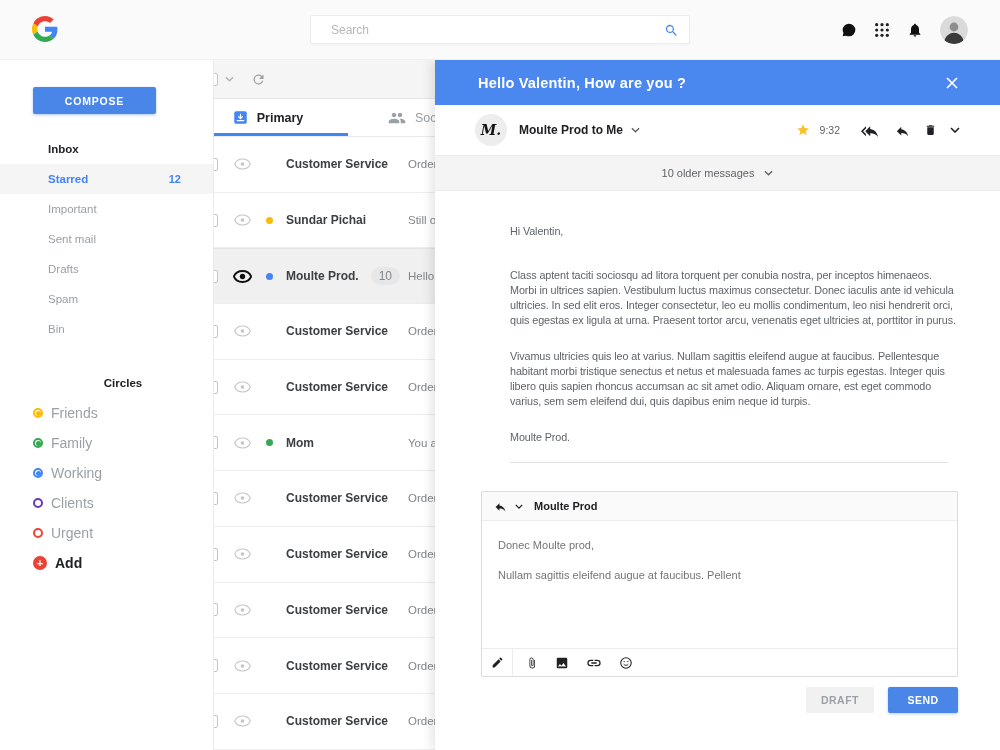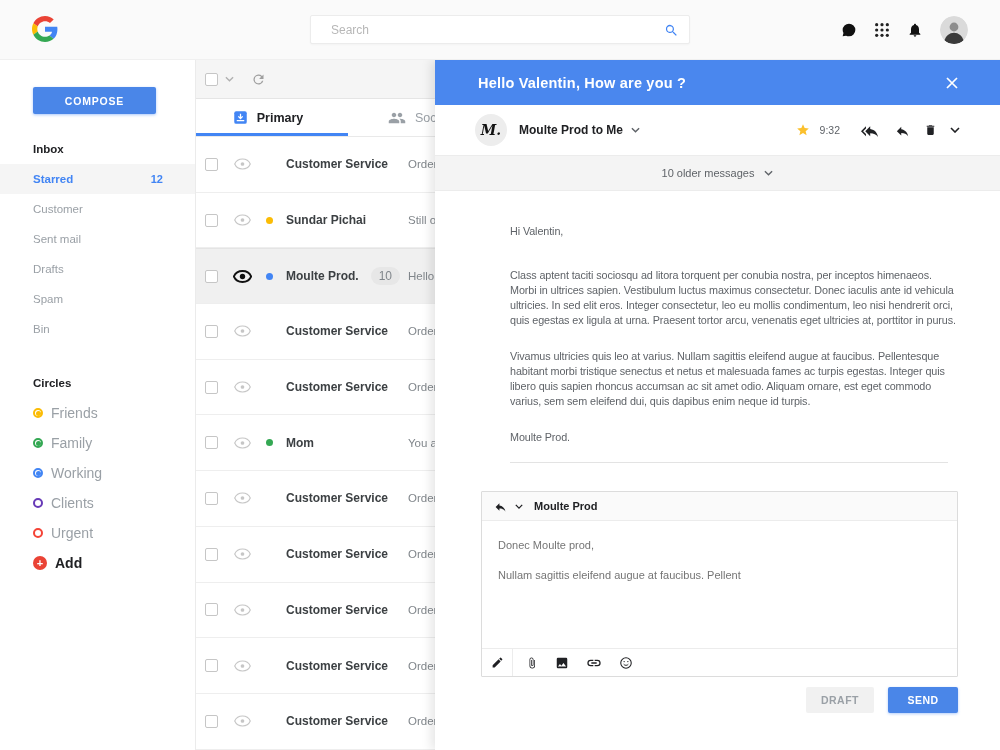--- a/index.html
+++ b/index.html
@@ -20,35 +20,35 @@
   .searchbox input { position:absolute; inset:0; border:0; outline:0; background:transparent;
     padding:0 34px 0 20px; font-size:12px; color:#5f6368; font-family:inherit; }
   .searchbox input::placeholder { color:#b7b7b7; }
   .search-ic { position:absolute; right:10px; top:7px; }
   .topbar-right { position:absolute; right:32px; top:0; height:60px;
     display:flex; align-items:center; gap:17px; }
   .tb-ic { display:flex; align-items:center; justify-content:center; cursor:pointer; }
   .avatar-top { width:28px; height:28px; border-radius:50%; overflow:hidden; }
 
   
-  .sidebar { position:absolute; left:0; top:60px; bottom:0; width:196px;
+  .sidebar { position:absolute; left:0; top:60px; bottom:0; width:214px;
     background:#fff; border-right:1px solid #ebebeb; z-index:2; }
   .compose-btn { display:block; margin:27px 0 0 33px; width:123px; height:27px;
     background:#4a86e8; border:0; border-radius:2px; color:#fff;
     font-family:inherit; font-size:10.5px; font-weight:700; letter-spacing:.8px;
     box-shadow:0 1px 3px rgba(66,133,244,.45); cursor:pointer; }
   .nav { margin-top:20px; }
-  .nav-item { height:30px; line-height:30px; padding-left:33px; font-size:11.5px;
+  .nav-item { height:30px; line-height:30px; padding-left:48px; font-size:11.5px;
     color:#9aa0a6; cursor:pointer; position:relative; }
   .nav-item.bold { color:#202124; font-weight:700; }
   .nav-item.active { background:#f5f5f5; color:#4285f4; font-weight:600; }
   .nav-count { position:absolute; right:32px; color:#4285f4; font-weight:700; font-size:11px; }
   .circles { margin-top:24px; }
   .circles-title { height:30px; line-height:30px; padding-left:33px;
-    font-size:11.5px; font-weight:700; color:#202124; }
+    font-size:11.5px; font-weight:700; color:#202124;text-align:center; }
   .circle-item { height:30px; display:flex; align-items:center; padding-left:33px; cursor:pointer; }
   .circle-ring { width:10px; height:10px; border:2px solid #999; border-radius:50%;
     display:flex; align-items:center; justify-content:center; flex:0 0 auto; }
   .circle-dot { width:5px; height:5px; border-radius:50%; }
   .circle-add { width:14px; height:14px; border-radius:50%; color:#fff; font-size:11px;
     font-weight:700; line-height:14px; text-align:center; flex:0 0 auto; }
   .circle-label { margin-left:8px; font-size:14px; color:#9aa0a6; }
   .circle-item.add-item .circle-label { color:#202124; font-weight:700; }
 
   
@@ -172,21 +172,21 @@
         </svg>
       </span>
     </div>
   </header>
 
   <aside class="sidebar">
     <button class="compose-btn">COMPOSE</button>
     <nav class="nav">
         <div class="nav-item bold"><span>Inbox</span></div>
         <div class="nav-item active"><span>Starred</span><span class="nav-count">12</span></div>
-        <div class="nav-item"><span>Customer</span></div>
+        <div class="nav-item"><span>Important</span></div>
         <div class="nav-item"><span>Sent mail</span></div>
         <div class="nav-item"><span>Drafts</span></div>
         <div class="nav-item"><span>Spam</span></div>
         <div class="nav-item"><span>Bin</span></div>
       </nav>
     <div class="circles">
       <div class="circles-title">Circles</div>
       <div>
           <div class="circle-item">
             <span class="circle-ring" style="border-color: rgb(251, 188, 5);">

